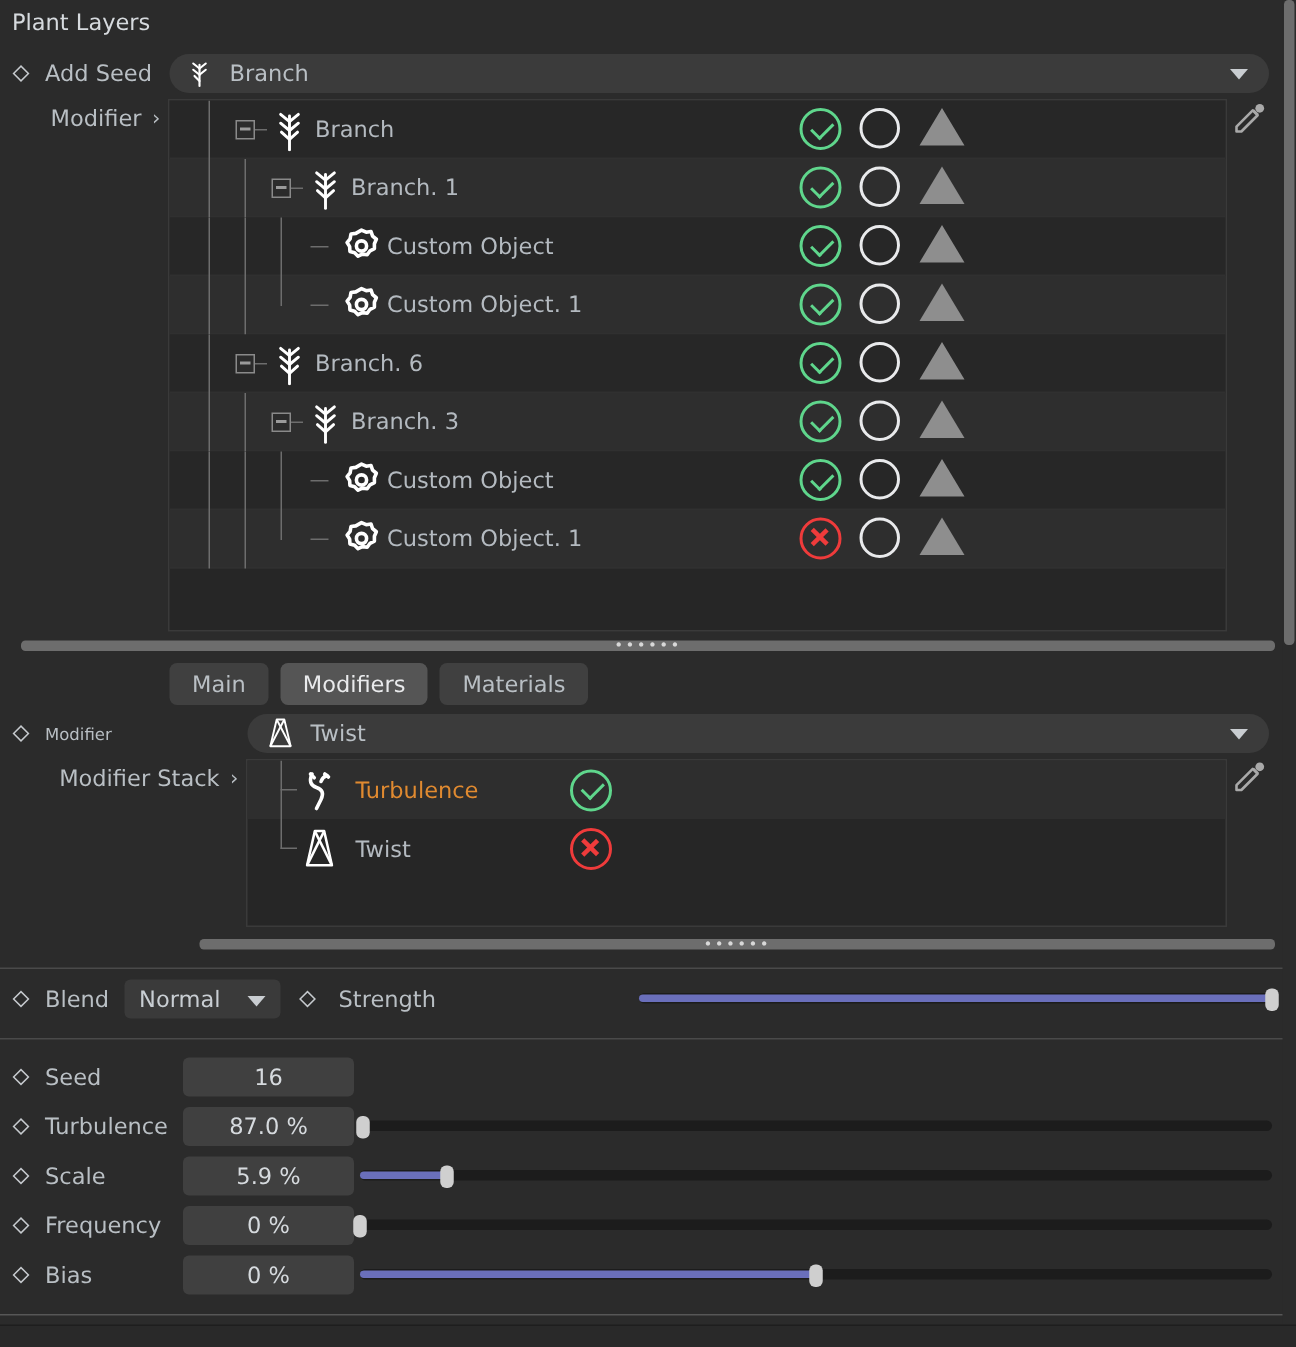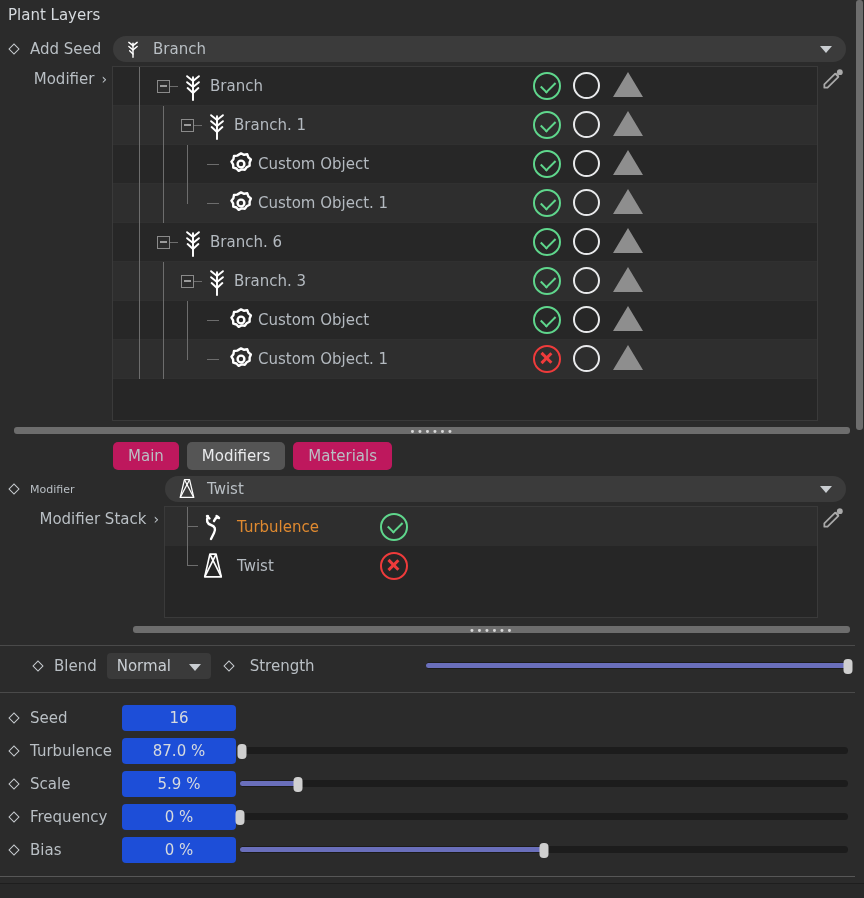--- a/index.html
+++ b/index.html
@@ -133,21 +133,21 @@
   }
   .drag-dots {
     position: absolute; top: 50%; left: 50%; transform: translate(-50%,-50%);
     color: #d8d8d8; font-size: 10px; letter-spacing: 1.6px; line-height: 7px;
   }
 
   
   #tabs { position: absolute; left: 113px; top: 442px; display: flex; gap: 8px; }
   .tab {
     height: 28px; padding: 0 15px; border-radius: 5px;
-    background: #be185d; color: #b9bfc4; font-size: 15px;
+    background: #404040; color: #b9bfc4; font-size: 15px;
     display: flex; align-items: center; justify-content: center;
   }
   .tab.active { background: #555555; color: #e9eaec; }
 
   
   #modifier-row { position: absolute; left: 0; top: 475px; width: 864px; height: 28px;
                   display: flex; align-items: center; }
   #modifier-row .diamond { margin-left: 5px; }
   #modifier-label { margin-left: 8px; font-size: 11px; color: #b9bfc4; }
   #mod-combo {
@@ -179,21 +179,21 @@
     display: flex; align-items: center;
   }
   .mrow.alt { background: #2e2e2e; }
   .mrow .m-name { position: absolute; left: 72px; font-size: 15px; white-space: nowrap; }
   .mrow .m-ico { position: absolute; left: 36px; width: 26px; height: 28px; }
   .mrow .m-status { position: absolute; left: 215px; top: 50%; transform: translateY(-50%); }
 
   
   #blend-bar {
     position: absolute; left: 0; top: 650px; width: 864px; height: 32px;
-    display: flex; align-items: center; padding-left: 24px;
+    display: flex; align-items: center;
   }
   #blend-bar .diamond { margin-left: 5px; }
   #blend-label { margin-left: 8px; font-size: 15px; color: #b9bfc4; }
   #blend-select {
     margin-left: 10px; width: 104px; height: 26px; border-radius: 4px;
     background: #3a3a3a; position: relative; display: flex; align-items: center;
   }
   #blend-select .bs-txt { margin-left: 10px; font-size: 15px; color: #c9ced3; }
   #blend-select .bs-caret {
     position: absolute; right: 10px; top: 11px;
@@ -211,21 +211,21 @@
   }
   .divider-line {
     position: absolute; left: 0; width: 864px; height: 1px; background: #4a4a4a;
   }
 
   
   .prow { position: absolute; left: 0; width: 864px; height: 33px; display: flex; align-items: center; }
   .prow .diamond { margin-left: 5px; }
   .prow .p-label { margin-left: 8px; font-size: 15px; color: #b9bfc4; width: 92px; }
   .prow .p-field {
-    width: 114px; height: 26px; border-radius: 4px; background: #1d4ed8;
+    width: 114px; height: 26px; border-radius: 4px; background: #404040;
     color: #d6dade; font-size: 15px;
     display: flex; align-items: center; justify-content: center;
   }
   .slider { position: absolute; height: 9px; }
   .slider .track {
     position: absolute; left: 0; right: 0; top: 1px; height: 7px;
     background: #1c1c1c; border-radius: 4px;
   }
   .slider .fill {
     position: absolute; left: 0; top: 2px; height: 5px;

